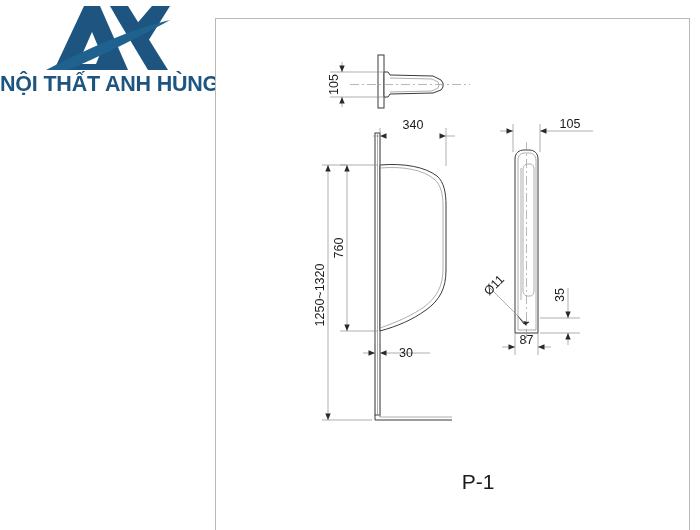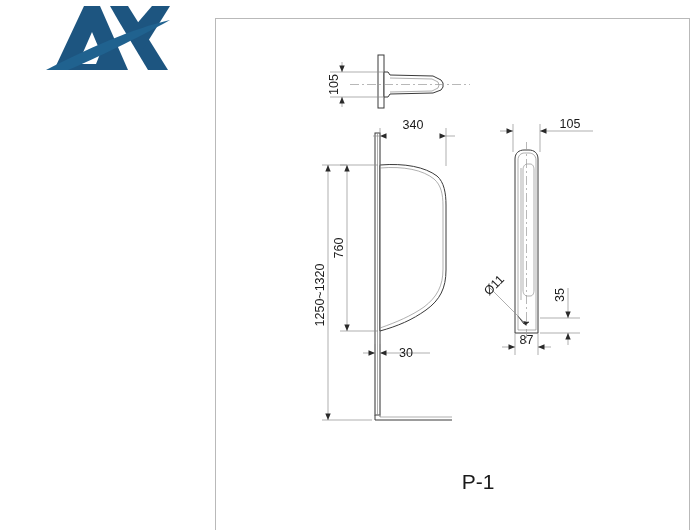--- a/index.html
+++ b/index.html
@@ -104,20 +104,21 @@
       <polygon points="40,2 56,2 84,66 64,66 48,28 34,60 52,60 56,50 70,50 78,66 10,66" fill="#1d5580"></polygon>
 
       <polygon points="66,2 84,2 124,66 104,66 74,16" fill="#1d5580"></polygon>
       <polygon points="108,2 126,2 96,50 84,30" fill="#1d5580"></polygon>
 
       <path d="M2,66 C40,46 90,24 126,16 C94,34 52,54 24,66 Z" fill="#20628f"></path>
       <path d="M118,18 C100,24 82,32 66,40 C86,28 104,21 122,16 Z" fill="#ffffff" opacity="0.0"></path>
     </svg>
   </div>
 
+  <div id="logo-wordmark">NỘI THẤT ANH HÙNG</div>
 </div>
 
 <div id="drawing-frame"></div>
 
 <svg id="drawing-svg" viewBox="0 0 700 530" xmlns="http://www.w3.org/2000/svg">
 
   <g>
 
     <rect class="ln-obj fillw" x="378" y="55" width="6" height="53"></rect>
 

